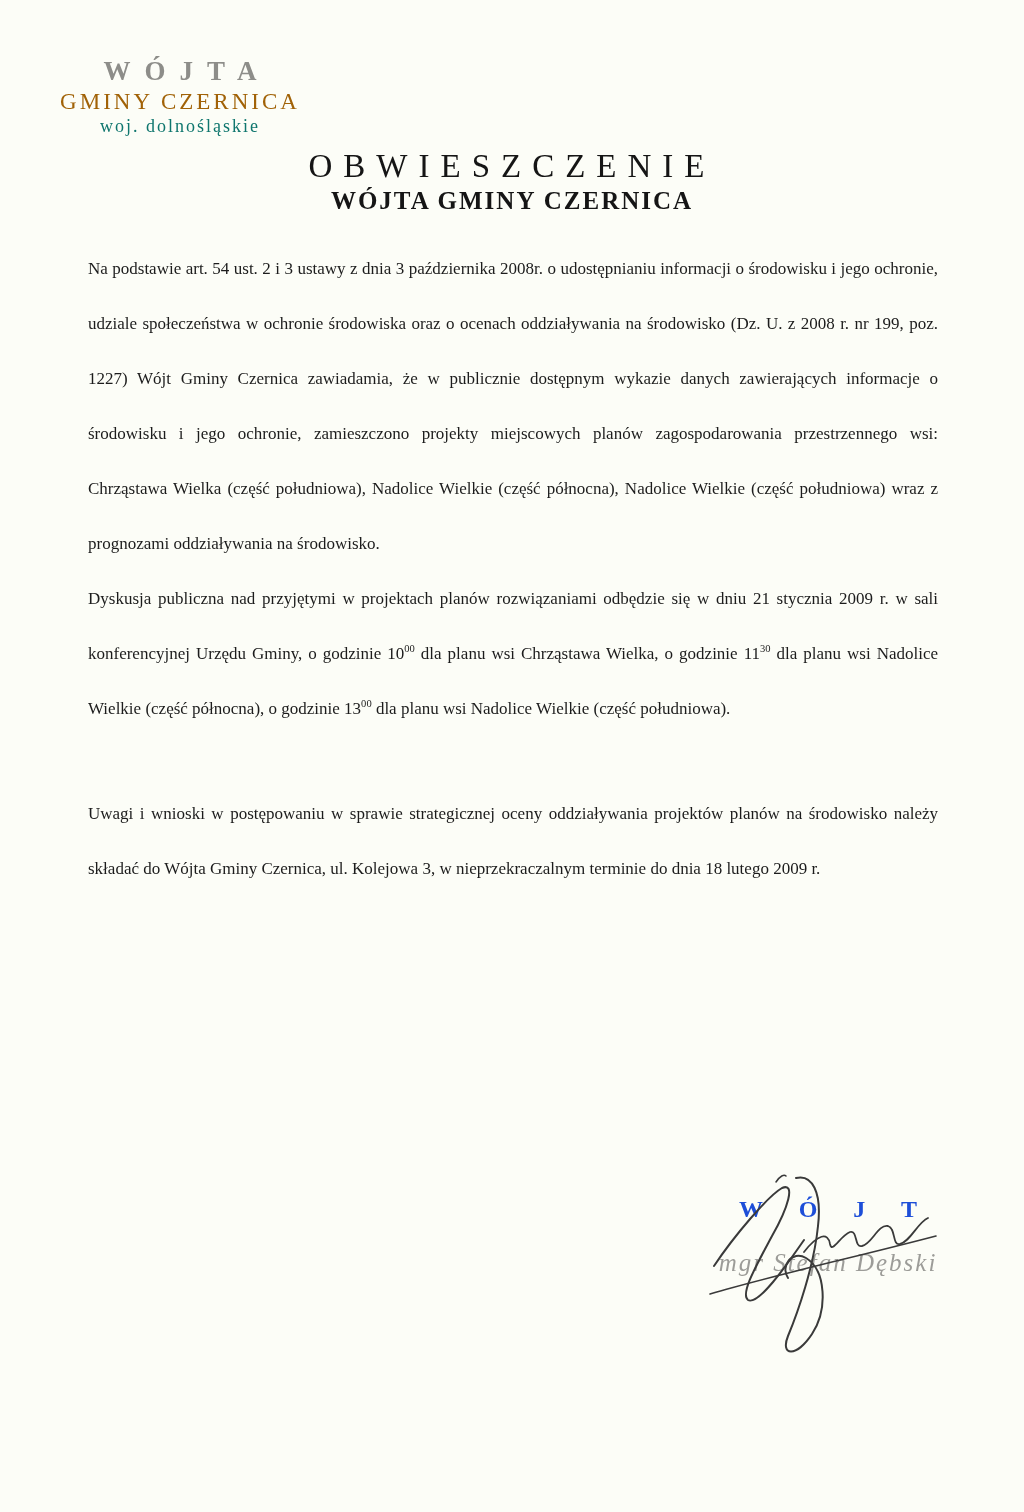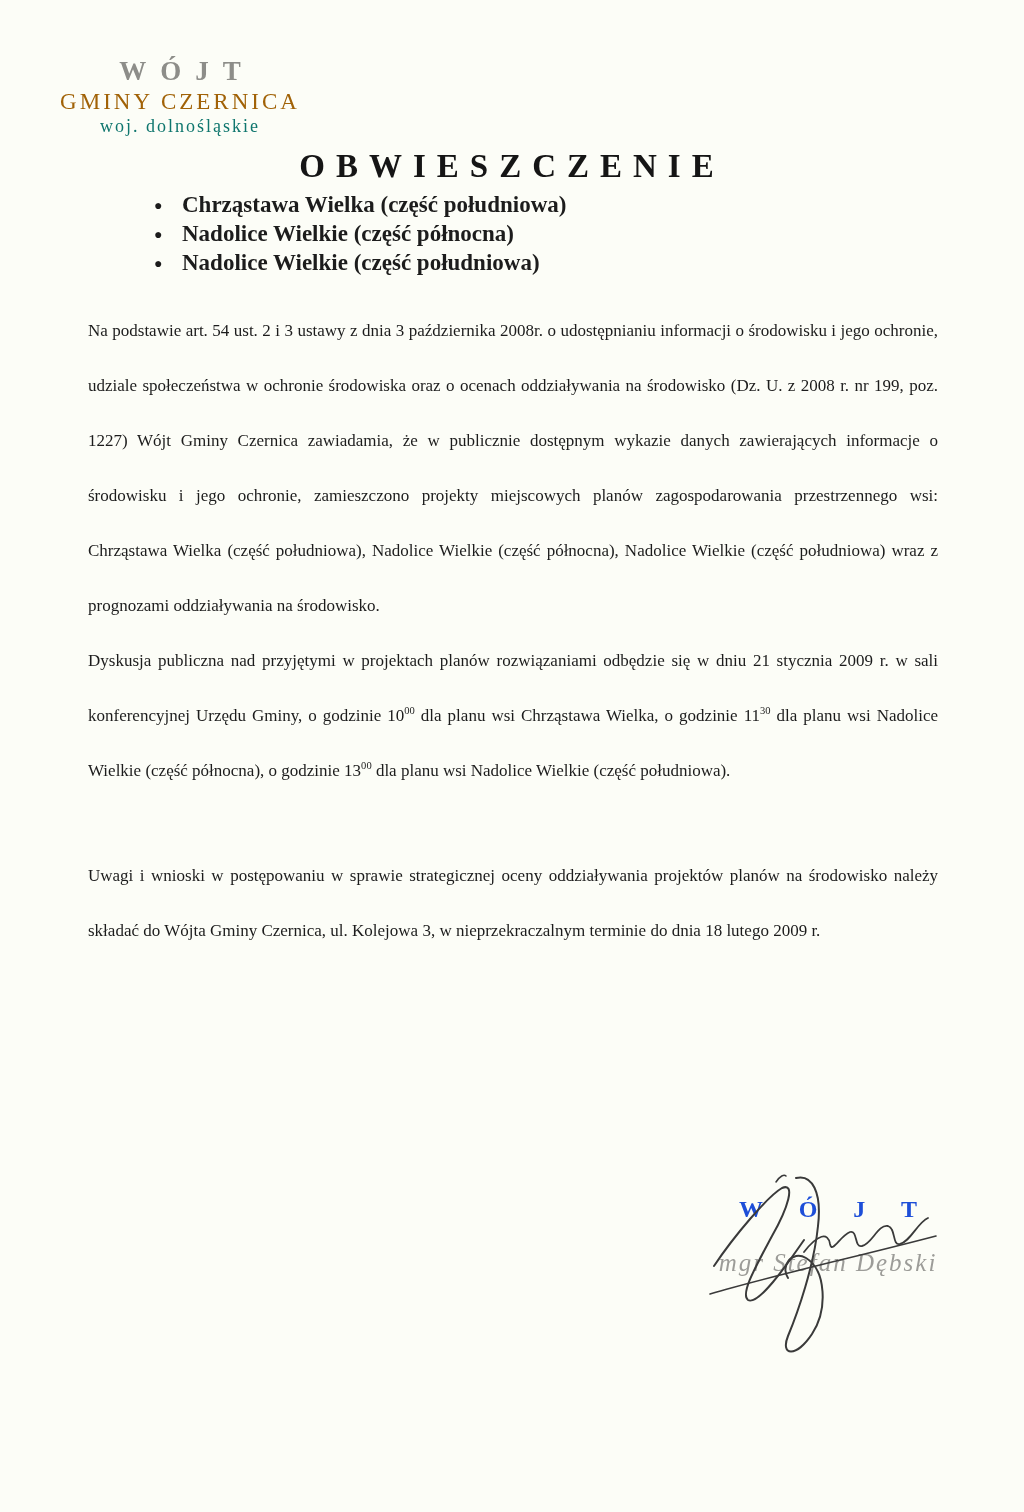--- a/index.html
+++ b/index.html
@@ -51,21 +51,21 @@
     color: #0f766e;
     margin-top: 1px;
   }
 
   
   .title {
     margin: 0;
     padding-top: 148px;
     text-align: center;
     font-size: 33px;
-    font-weight: bold;
+    font-weight: normal;
     letter-spacing: 11px;
     color: #151515;
   }
   .subtitle {
     margin: 2px 0 0 0;
     text-align: center;
     font-size: 25px;
     font-weight: bold;
     letter-spacing: 2px;
     color: #151515;
@@ -157,35 +157,31 @@
     top: -22px;
     pointer-events: none;
   }
 </style>
 </head>
 <body>
 
 <div class="page">
 
   <div class="stamp-top">
-    <div class="l1">WÓJT</div>
+    <div class="l1">WÓJTA</div>
     <div class="l2">GMINY CZERNICA</div>
     <div class="l3">woj. dolnośląskie</div>
   </div>
 
   <h1 class="title">OBWIESZCZENIE</h1>
+  <h2 class="subtitle">WÓJTA GMINY CZERNICA</h2>
 
   <div class="content">
 
 
-    <ul class="bullets">
-      <li>Chrząstawa Wielka (część południowa)</li>
-      <li>Nadolice Wielkie (część północna)</li>
-      <li>Nadolice Wielkie (część południowa)</li>
-    </ul>
 
     <p class="body-para first">Na podstawie art. 54 ust. 2 i 3 ustawy z dnia 3 października 2008r. o udostępnianiu informacji o środowisku i jego ochronie, udziale społeczeństwa w ochronie środowiska oraz o ocenach oddziaływania na środowisko (Dz. U. z 2008 r. nr 199, poz. 1227) Wójt Gminy Czernica zawiadamia, że w publicznie dostępnym wykazie danych zawierających informacje o środowisku i jego ochronie, zamieszczono projekty miejscowych planów zagospodarowania przestrzennego wsi: Chrząstawa Wielka (część południowa), Nadolice Wielkie (część północna), Nadolice Wielkie (część południowa) wraz z prognozami oddziaływania na środowisko.</p>
 
 
     <p class="body-para"><span>Dyskusja publiczna nad przyjętymi w projektach planów rozwiązaniami odbędzie się w dniu 21 stycznia 2009 r. w sali konferencyjnej Urzędu Gminy, o godzinie 10</span><sup>00</sup><span> dla planu wsi Chrząstawa Wielka, o godzinie 11</span><sup>30</sup><span> dla planu wsi Nadolice Wielkie (część północna), o godzinie 13</span><sup>00</sup><span> dla planu wsi Nadolice Wielkie (część południowa).</span></p>
 
     <p class="body-para gap-before">Uwagi i wnioski w postępowaniu w sprawie strategicznej oceny oddziaływania projektów planów na środowisko należy składać do Wójta Gminy Czernica, ul. Kolejowa 3, w nieprzekraczalnym terminie do dnia 18 lutego 2009 r.</p>
 
   </div>
 

